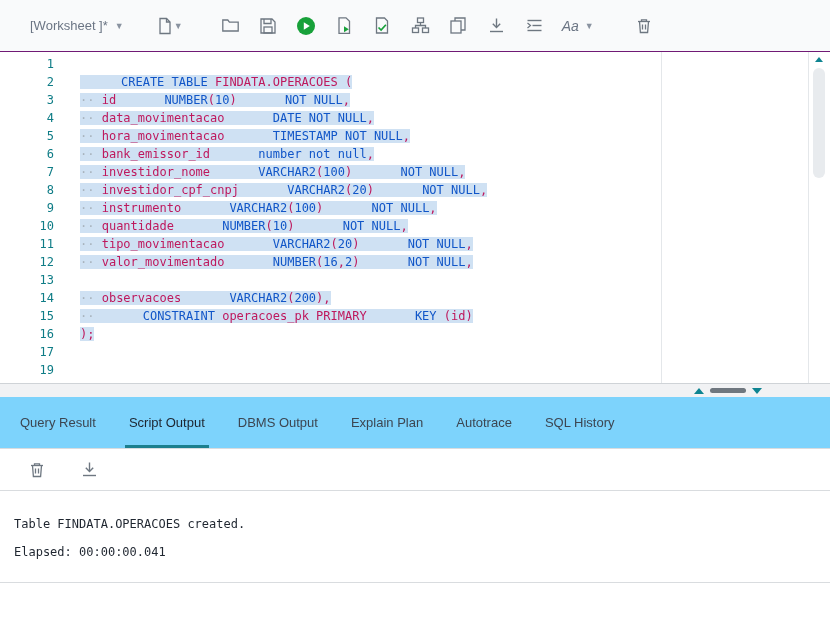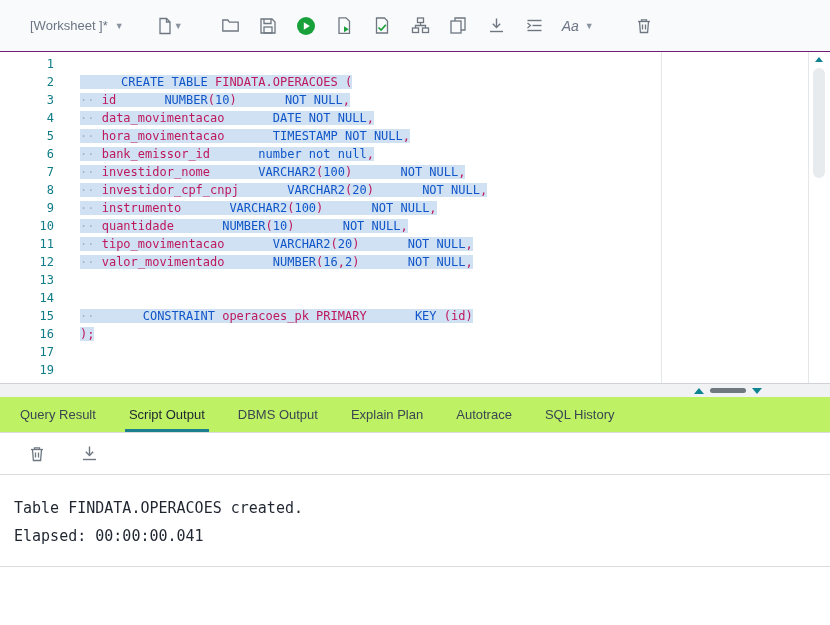--- a/index.html
+++ b/index.html
@@ -36,31 +36,31 @@
   .tk-ws { color:var(--whitespace); }
 
   
   .splitter { height:14px; flex:none; background:#f1f2f4; border-top:1px solid #cfd3d7; position:relative; }
   .split-handle { position:absolute; left:694px; top:0; height:100%; display:flex; align-items:center; gap:6px; cursor:row-resize; }
   .tri-up { width:0; height:0; border-left:5px solid transparent; border-right:5px solid transparent; border-bottom:6px solid #0e8491; }
   .tri-down { width:0; height:0; border-left:5px solid transparent; border-right:5px solid transparent; border-top:6px solid #0e8491; }
   .grip { width:36px; height:5px; background:#6f777f; border-radius:3px; }
 
   
-  .tabs { height:36px; flex:none; display:flex; align-items:stretch; gap:33px; padding-left:20px;
-          border-bottom:1px solid #d9dcdf; background:#bef264; }
+  .tabs { height:52px; flex:none; display:flex; align-items:stretch; gap:33px; padding-left:20px;
+          border-bottom:1px solid #d9dcdf; background:#7dd3fc; }
   .tab { display:flex; align-items:center; font-size:13px; color:#3c4652; cursor:pointer; position:relative; white-space:nowrap; }
   .tab.active { color:#1d2530; }
   .tab.active::after { content:""; position:absolute; left:-4px; right:-4px; bottom:0; height:3px; background:var(--accent); }
 
   .rtoolbar { height:42px; flex:none; display:flex; align-items:center; gap:24px; padding-left:22px;
               border-bottom:1px solid #d9dcdf; background:#fff; }
 
   .output { flex:none; height:92px; padding:26px 0 0 14px; border-bottom:1px solid #d9dcdf; }
-  .output pre { margin:0; font-family:"DejaVu Sans Mono", monospace; font-size:15px; line-height:14px; color:#1f2630; }
+  .output pre { margin:0; font-family:"DejaVu Sans Mono", monospace; font-size:12px; line-height:14px; color:#1f2630; }
   .filler { flex:1; background:#fff; }
 </style>
 </head>
 <body>
 
 <div class="app">
 
   <div class="toolbar">
     <div class="worksheet-dd">
       <span>[Worksheet ]*</span>
@@ -232,20 +232,21 @@
         </div>
         <div class="code-line">
           <span class="gutter">12</span>
           <span class="code selected"><span class="tk-ws">·· </span><span class="tk-plain">valor_movimentado </span><span class="tk-kw">NUMBER</span><span class="tk-plain">(</span><span class="tk-num">16</span><span class="tk-plain">,</span><span class="tk-num">2</span><span class="tk-plain">) </span><span class="tk-kw">NOT NULL</span><span class="tk-plain">,</span></span>
         </div>
         <div class="code-line">
           <span class="gutter">13</span>
         </div>
         <div class="code-line">
           <span class="gutter">14</span>
+          <span class="code selected"><span class="tk-ws">·· </span><span class="tk-plain">observacoes </span><span class="tk-kw">VARCHAR2</span><span class="tk-plain">(</span><span class="tk-num">200</span><span class="tk-plain">),</span></span>
         </div>
         <div class="code-line">
           <span class="gutter">15</span>
           <span class="code selected"><span class="tk-ws">·· </span><span class="tk-kw">CONSTRAINT</span><span class="tk-plain"> operacoes_pk PRIMARY </span><span class="tk-kw">KEY</span><span class="tk-plain"> (id)</span></span>
         </div>
         <div class="code-line">
           <span class="gutter">16</span>
           <span class="code selected"><span class="tk-plain">);</span></span>
         </div>
         <div class="code-line">

